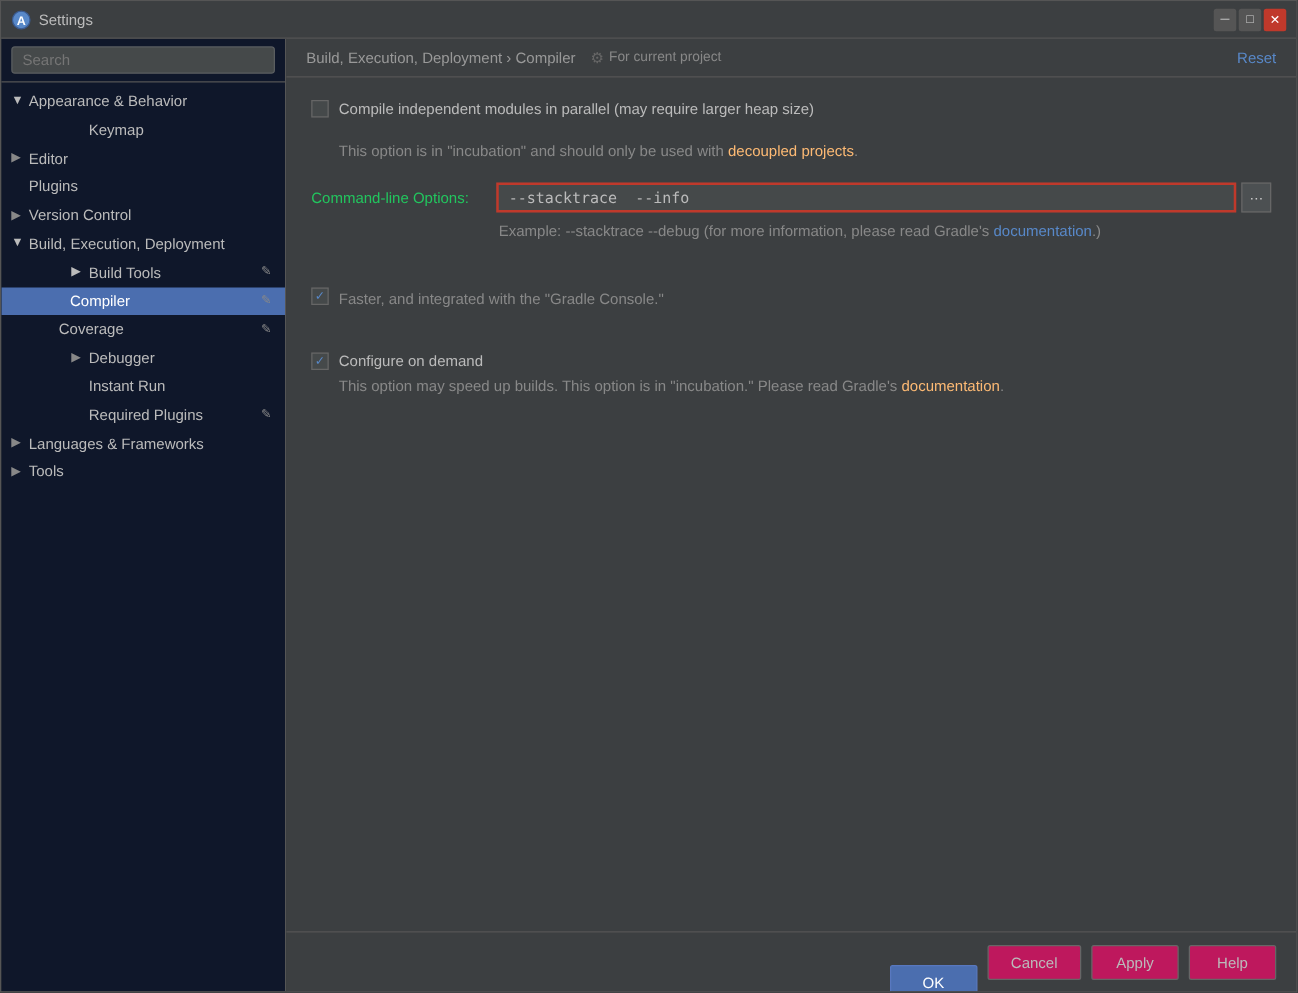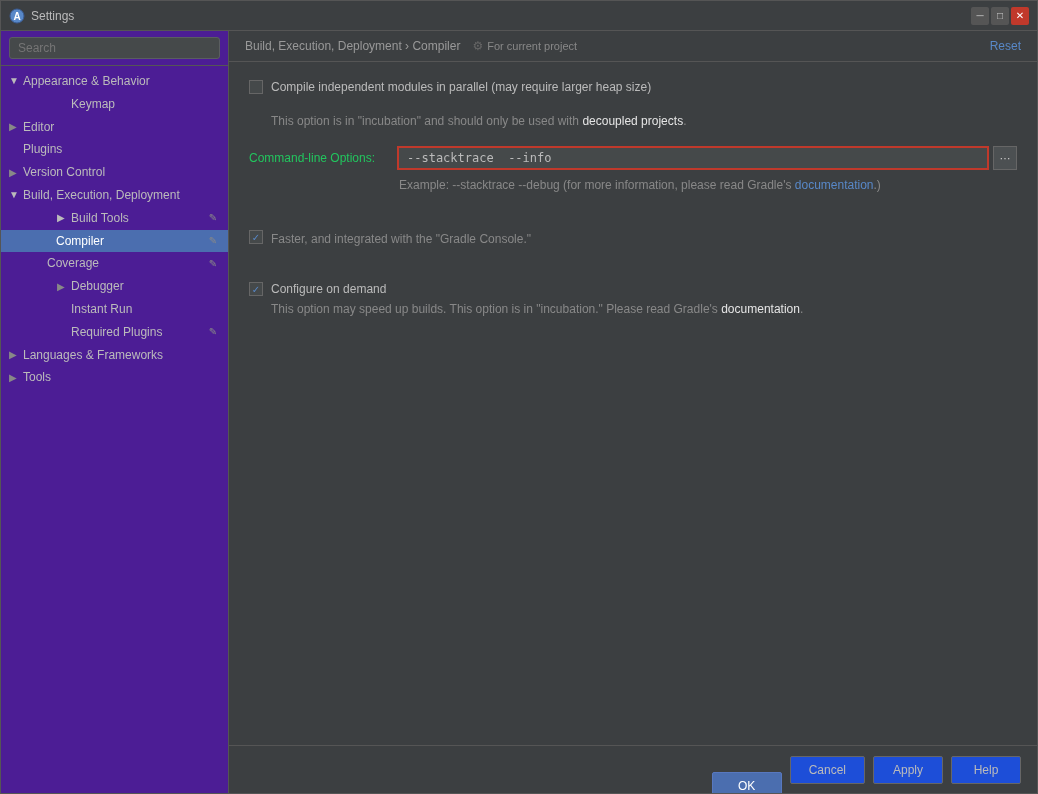--- a/index.html
+++ b/index.html
@@ -59,21 +59,21 @@
     .tb-btn.min { background: #555; color: #ccc; }
     .tb-btn.max { background: #555; color: #ccc; }
 
     .main-content {
       display: flex;
       flex: 1;
       overflow: hidden;
     }
     .sidebar {
       width: 228px;
-      background: #4c1d95;
+      background: #0f172a;
       border-right: 1px solid #555;
       display: flex;
       flex-direction: column;
       flex-shrink: 0;
     }
     .search-box {
       padding: 6px 8px;
       border-bottom: 1px solid #555;
     }
     .search-input {
@@ -196,21 +196,21 @@
       color: #bbbbbb;
       line-height: 1.5;
     }
     .sub-text {
       color: #888;
       font-size: 12px;
       margin-top: 2px;
       margin-left: 22px;
       line-height: 1.5;
     }
-    .sub-text a { color: #e5e5e5; text-decoration: none; }
+    .sub-text a { color: #fdba74; text-decoration: none; }
 
     .cmdline-row {
       display: flex;
       align-items: center;
       margin-bottom: 8px;
       gap: 8px;
     }
     .cmdline-label {
       font-size: 12px;
       color: #22c55e;
@@ -261,21 +261,21 @@
       border-top: 1px solid #555;
       display: flex;
       align-items: center;
       justify-content: flex-end;
       padding: 0 16px;
       gap: 8px;
       flex-shrink: 0;
     }
     .bottom-btn {
       padding: 6px 18px;
-      background: #1d4ed8;
+      background: #be185d;
       border: 1px solid #666;
       color: #bbbbbb;
       font-size: 12px;
       cursor: pointer;
       border-radius: 2px;
       min-width: 70px;
       text-align: center;
     }
     .bottom-btn.primary {
       background: #4b6eaf;

